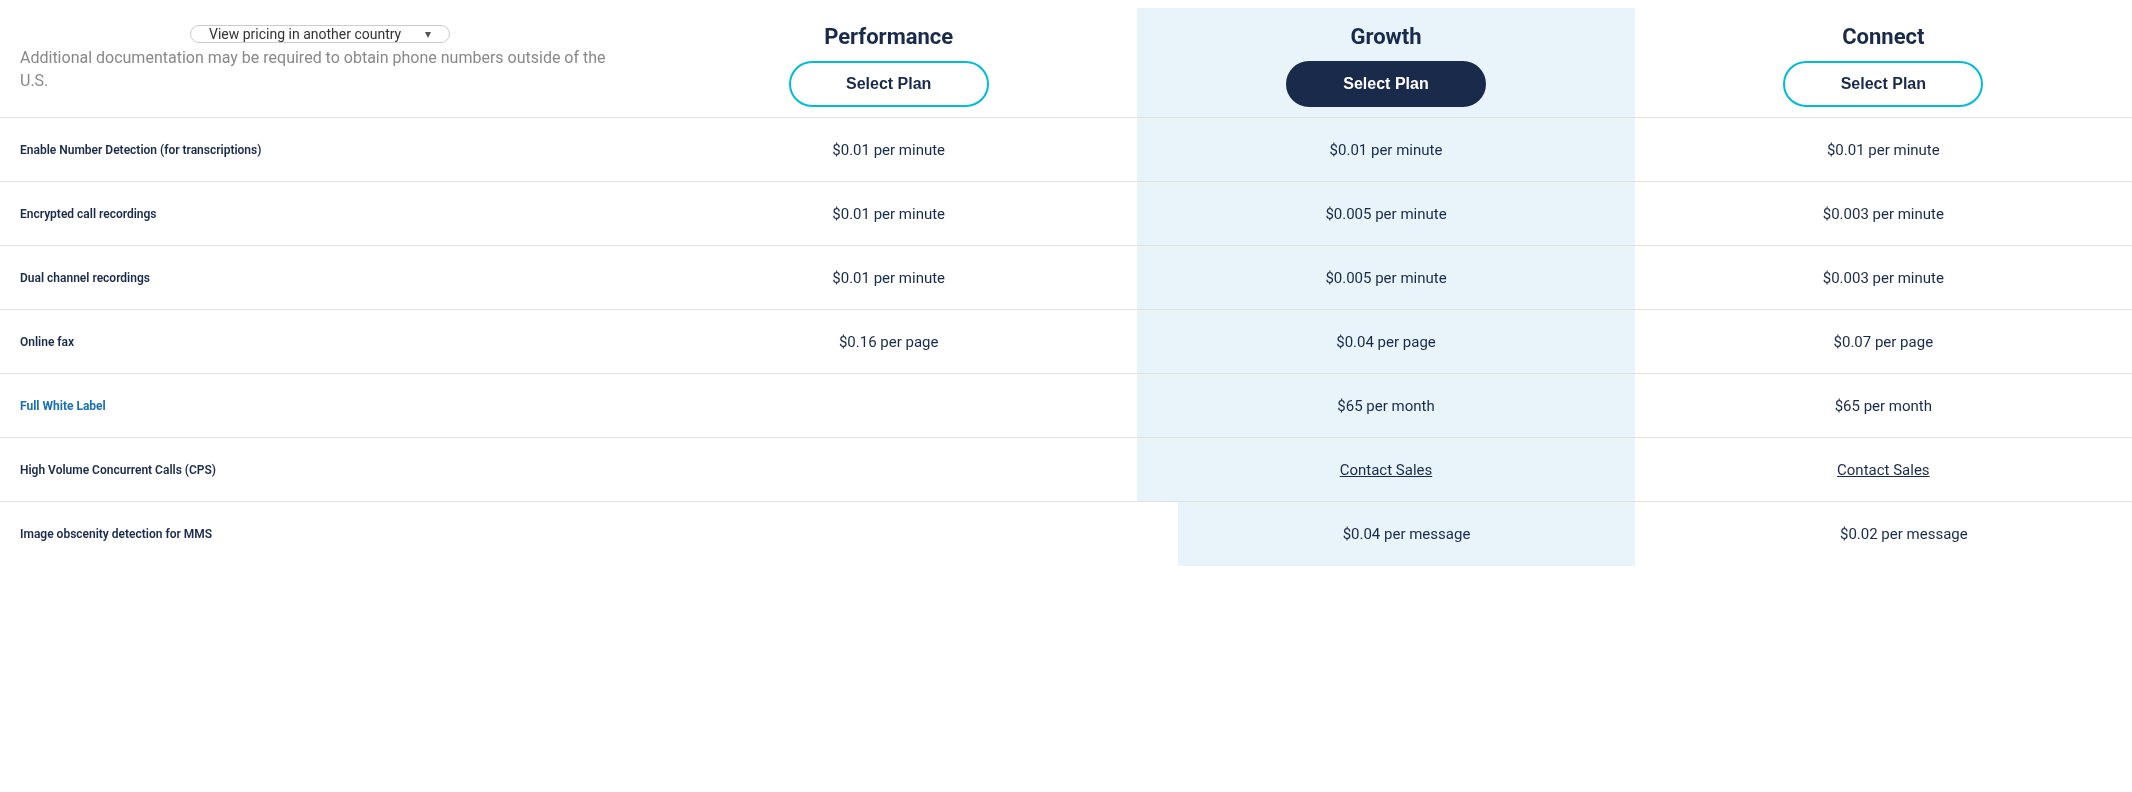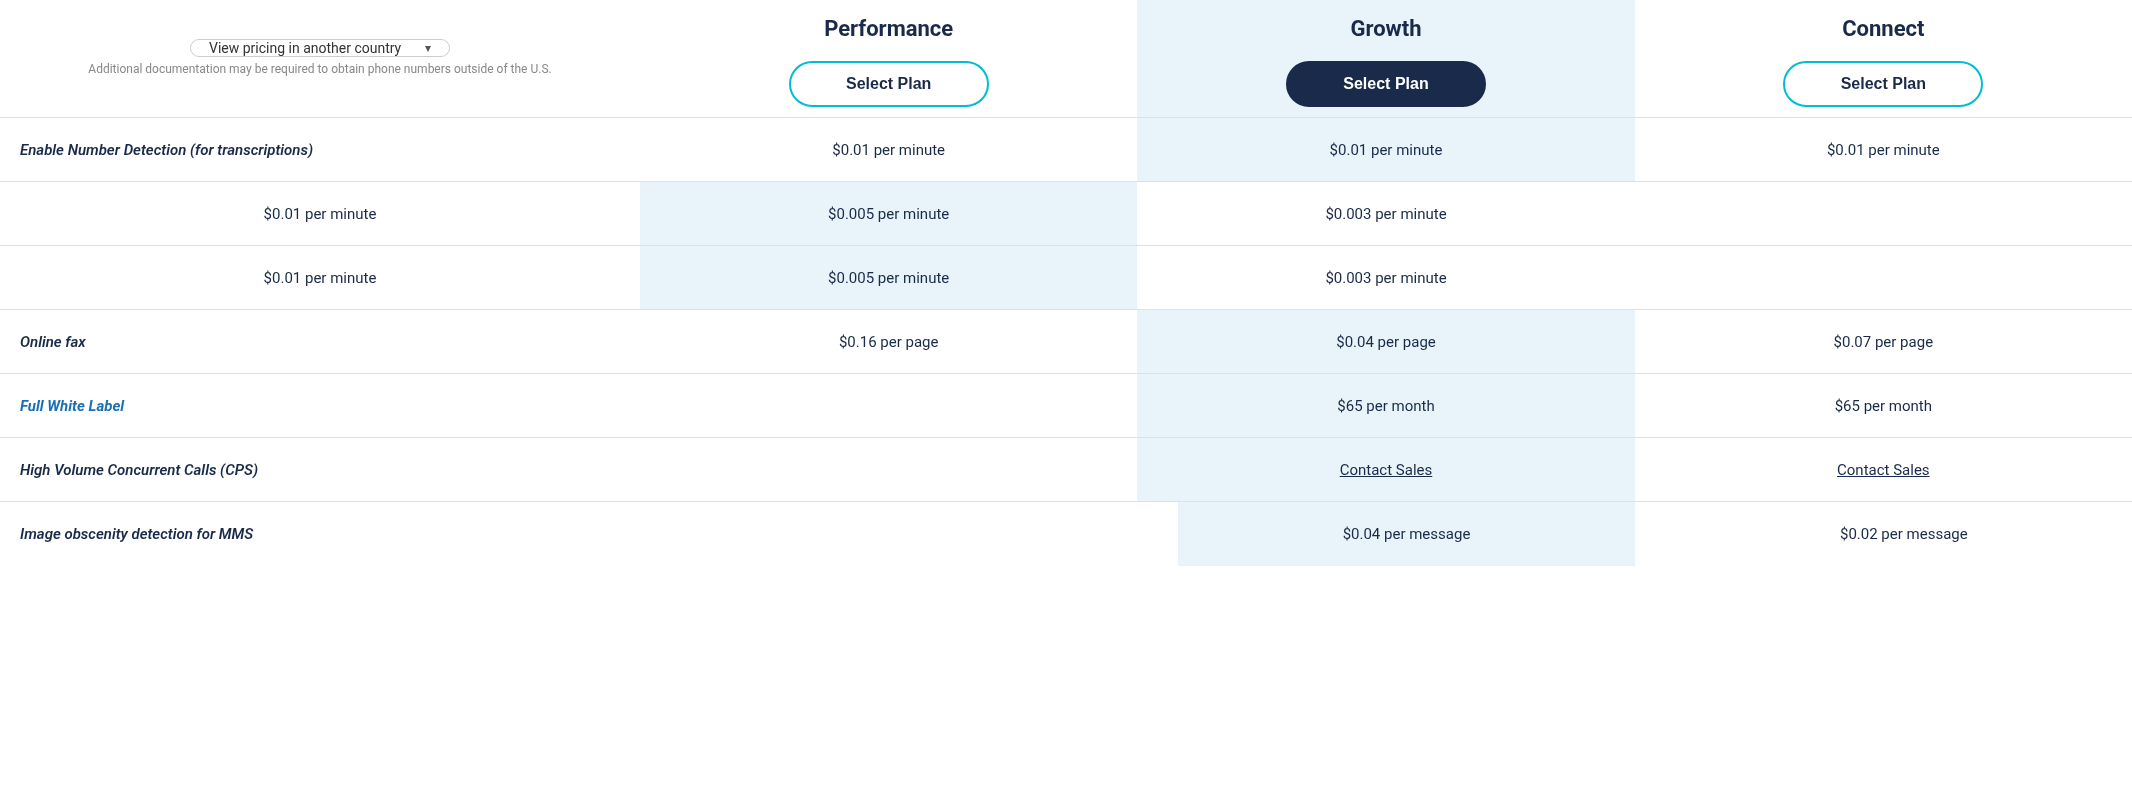--- a/index.html
+++ b/index.html
@@ -43,34 +43,35 @@
       min-width: 260px;
       justify-content: space-between;
     }
 
     .country-dropdown .chevron {
       font-size: 12px;
       color: #555;
     }
 
     .dropdown-note {
-      font-size: 12px;
+      font-size: 16px;
       color: #888;
       margin-top: 4px;
       line-height: 1.4;
     }
 
     .header-plan {
       padding: 16px 10px 10px;
       text-align: center;
       display: flex;
       flex-direction: column;
       align-items: center;
       justify-content: flex-end;
-      gap: 20px;
+      gap: 12px;
+      margin-top: 8px;
     }
 
     .header-plan.growth {
       background: #e8f4fa;
     }
 
     .plan-name {
       font-size: 22px;
       font-weight: 700;
       color: #1a2a4a;
@@ -109,24 +110,23 @@
       gap: 41px;
     }
 
     .feature-cell {
       padding: 16px 20px;
       display: flex;
       align-items: center;
     }
 
     .feature-name {
-      font-size: 15px;
+      font-size: 12px;
       font-weight: 600;
       color: #1a2a4a;
-      font-style: italic;
     }
 
     .feature-name.link {
       color: #1a6fb5;
       text-decoration: none;
       font-weight: 700;
     }
 
     .value-cell {
       padding: 16px 10px;
@@ -181,25 +181,31 @@
   <div id="feature-rows">
       <div class="data-row">
         <div class="feature-cell">
           <span class="feature-name">Enable Number Detection (for transcriptions)</span>
         </div>
         <div class="value-cell">$0.01 per minute</div>
         <div class="value-cell growth">$0.01 per minute</div>
         <div class="value-cell">$0.01 per minute</div>
       </div>
       <div class="data-row">
+        <div class="feature-cell">
+          <span class="feature-name">Encrypted call recordings</span>
+        </div>
         <div class="value-cell">$0.01 per minute</div>
         <div class="value-cell growth">$0.005 per minute</div>
         <div class="value-cell">$0.003 per minute</div>
       </div>
       <div class="data-row">
+        <div class="feature-cell">
+          <span class="feature-name">Dual channel recordings</span>
+        </div>
         <div class="value-cell">$0.01 per minute</div>
         <div class="value-cell growth">$0.005 per minute</div>
         <div class="value-cell">$0.003 per minute</div>
       </div>
       <div class="data-row">
         <div class="feature-cell">
           <span class="feature-name">Online fax</span>
         </div>
         <div class="value-cell">$0.16 per page</div>
         <div class="value-cell growth">$0.04 per page</div>

